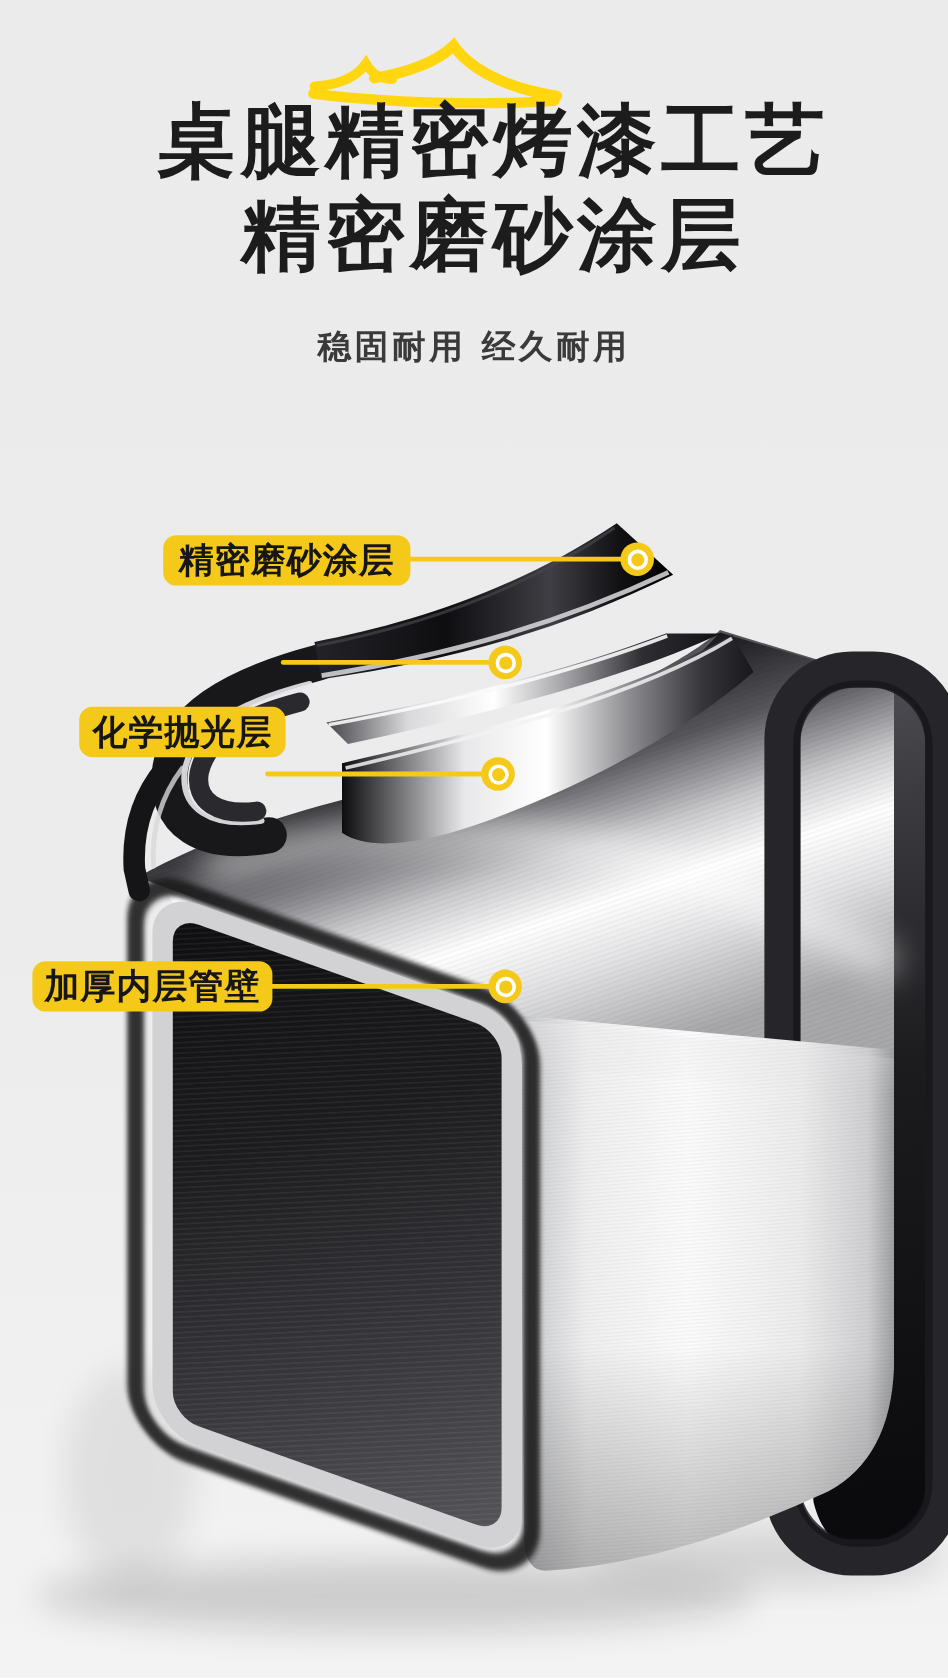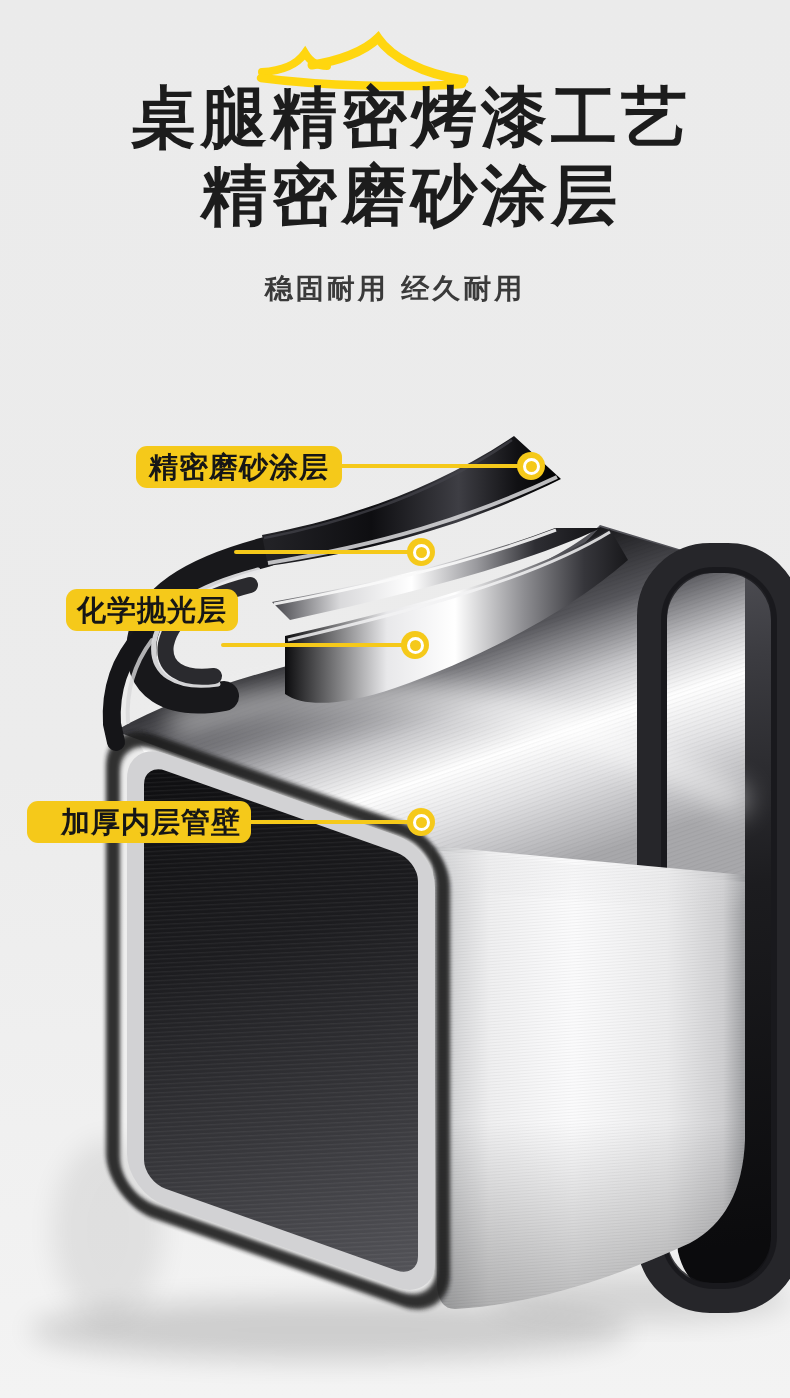--- a/index.html
+++ b/index.html
@@ -39,21 +39,21 @@
   }
   .pill.c1{left:136px;top:446px;width:206px;}
   .lead.c1{left:338px;top:464px;width:185px;}
   .dot.c1{left:517px;top:452px;}
   .pill.c2{left:66px;top:557px;width:172px;margin-top:32px;}
   .lead.c2{left:234px;top:550px;width:178px;}
   .dot.c2{left:407px;top:538px;}
   .pill.c3{left:25px;top:624px;width:200px;}
   .lead.c3{left:221px;top:643px;width:185px;}
   .dot.c3{left:401px;top:631px;}
-  .pill.c4{left:27px;top:801px;width:200px;padding-left:24px;}
+  .pill.c4{left:27px;top:801px;width:200px;}
   .lead.c4{left:223px;top:820px;width:190px;}
   .dot.c4{left:407px;top:808px;}
 </style>
 </head>
 <body>
 
 <div class="stage">
 
   <svg class="full" width="790" height="140" viewBox="0 0 790 140">
     <g fill="none" stroke="#FFD60F" stroke-linecap="round">

